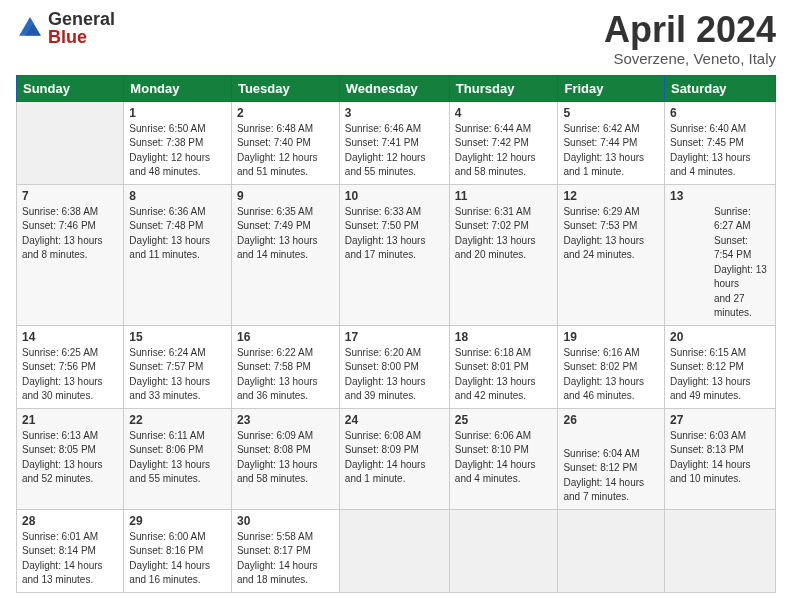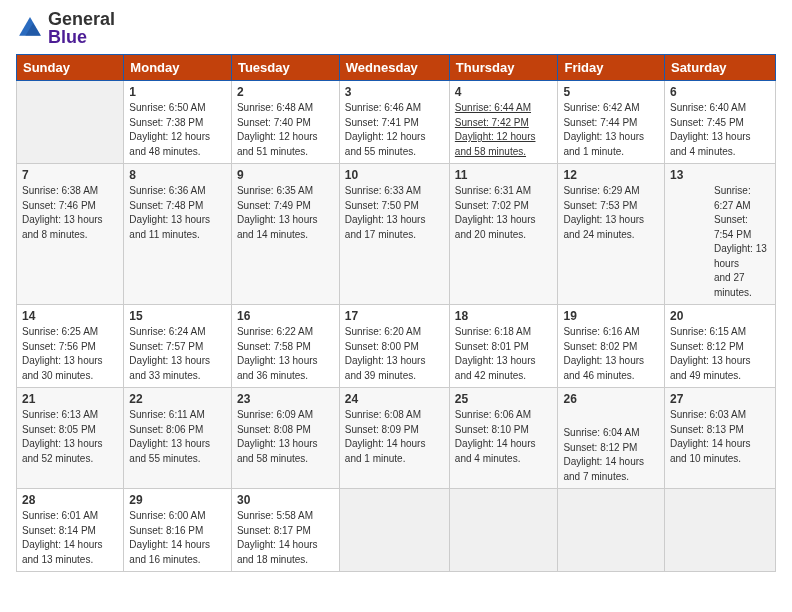--- a/index.html
+++ b/index.html
@@ -33,21 +33,21 @@
       line-height: 1;
     }
     .logo-general {
       font-size: 18px;
       font-weight: bold;
       color: #333;
     }
     .logo-blue {
       font-size: 18px;
       font-weight: bold;
-      color: #4c1d95;
+      color: #b91c1c;
     }
     .logo-icon {
       width: 28px;
       height: 28px;
     }
     .title-block {
       text-align: right;
     }
     .title-month {
       font-size: 36px;
@@ -58,21 +58,21 @@
     .title-location {
       font-size: 15px;
       color: #555;
     }
     .calendar {
       width: 100%;
       border-collapse: collapse;
       border: 1px solid #ccc;
     }
     .calendar th {
-      background: #c2410c;
+      background: #15803d;
       color: #fff;
       font-size: 13px;
       font-weight: bold;
       padding: 5px 6px;
       border: 1px solid #1a5aaf;
       text-align: left;
     }
     .calendar td {
       border: 1px solid #ccc;
       vertical-align: top;
@@ -109,20 +109,24 @@
     <div class="logo">
       <svg class="logo-icon" viewBox="0 0 36 36">
         <polygon points="18,4 32,28 4,28" fill="#2a6bbf"></polygon>
         <polygon points="22,12 32,28 12,28" fill="#1a4a8f" opacity="0.5"></polygon>
       </svg>
       <div class="logo-text">
         <span class="logo-general">General</span>
         <span class="logo-blue">Blue</span>
       </div>
     </div>
+    <div class="title-block">
+      <div class="title-month">April 2024</div>
+      <div class="title-location">Soverzene, Veneto, Italy</div>
+    </div>
   </div>
 
   <table class="calendar">
     <thead>
       <tr>
       <th>Sunday</th>
           <th>Monday</th>
           <th>Tuesday</th>
           <th>Wednesday</th>
           <th>Thursday</th>
@@ -149,21 +153,21 @@
           </td>
           <td>
             <span class="day-num">3</span>
             <div class="day-info" style="white-space: pre-line;">Sunrise: 6:46 AM
 Sunset: 7:41 PM
 Daylight: 12 hours
 and 55 minutes.</div>
           </td>
           <td>
             <span class="day-num">4</span>
-            <div class="day-info" style="white-space: pre-line; text-decoration: underline;">Sunrise: 6:44 AM
+            <div class="day-info" style="white-space: pre-line;">Sunrise: 6:44 AM
 Sunset: 7:42 PM
 Daylight: 12 hours
 and 58 minutes.</div>
           </td>
           <td>
             <span class="day-num">5</span>
             <div class="day-info" style="white-space: pre-line;">Sunrise: 6:42 AM
 Sunset: 7:44 PM
 Daylight: 13 hours
 and 1 minute.</div>

